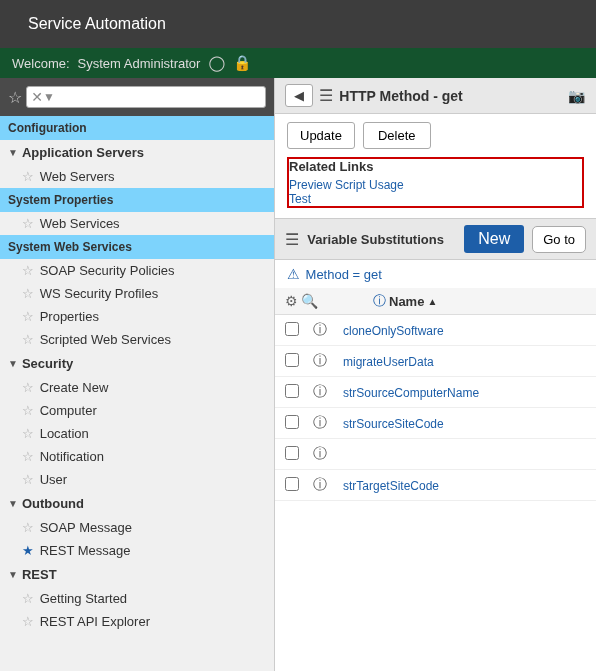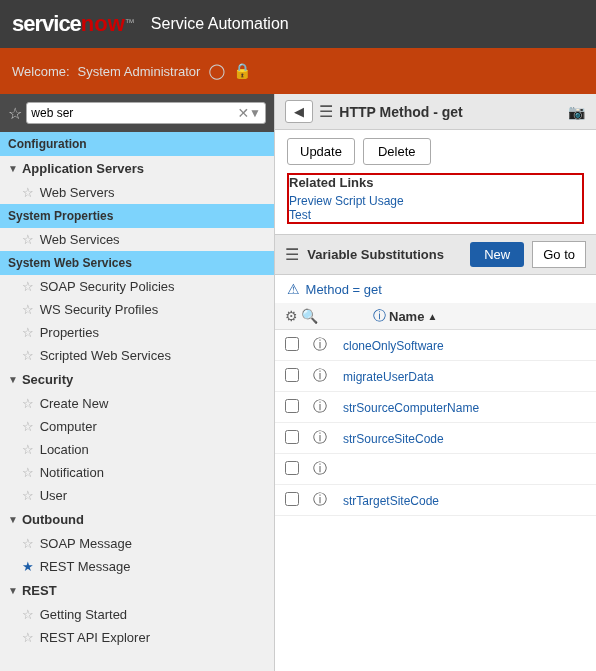--- a/index.html
+++ b/index.html
@@ -6,21 +6,21 @@
     body { width: 596px; height: 671px; overflow: hidden; background: #fff; }
 
     
     .header { background: #3d3d3d; display: flex; align-items: center; padding: 8px 12px; height: 48px; }
     .logo-service { color: #fff; font-size: 22px; font-weight: bold; letter-spacing: -1px; }
     .logo-now { color: #c00; font-size: 22px; font-weight: bold; }
     .logo-tm { color: #aaa; font-size: 10px; vertical-align: super; }
     .header-title { color: #fff; font-size: 16px; margin-left: 16px; font-weight: normal; }
 
     
-    .welcome-bar { background: #c2410c; display: flex; align-items: center; padding: 4px 12px; height: 46px; color: #ddd; font-size: 12px; gap: 8px; }
+    .welcome-bar { background: #14532d; display: flex; align-items: center; padding: 4px 12px; height: 30px; color: #ddd; font-size: 12px; gap: 8px; }
     .welcome-icon { color: #ccc; font-size: 15px; cursor: pointer; }
 
     
     .main { display: flex; height: calc(671px - 78px); }
 
     
     .sidebar { width: 275px; min-width: 275px; background: #f0f0f0; border-right: 1px solid #ccc; overflow-y: auto; }
 
     
     .search-area { padding: 8px; background: #4a4a4a; display: flex; align-items: center; gap: 4px; }
@@ -54,22 +54,22 @@
     .btn-delete { background: #fff; border: 1px solid #aaa; padding: 5px 14px; cursor: pointer; font-size: 13px; border-radius: 3px; }
 
     
     .related-links-box { border: 2px solid #c00; margin: 0 12px 10px 12px; padding: 0; }
     .related-links-title { font-weight: bold; color: #333; font-size: 13px; margin-bottom: 4px; }
     .related-link { color: #1d5ea8; text-decoration: none; display: block; font-size: 12px; cursor: pointer; }
 
     
     .var-bar { background: #e8e8e8; border-top: 1px solid #ccc; border-bottom: 1px solid #ccc; padding: 6px 10px; display: flex; align-items: center; gap: 8px; }
     .var-bar-title { font-weight: bold; color: #333; font-size: 13px; flex: 1; }
-    .btn-new { background: #1d5ea8; color: #fff; border: none; padding: 5px 14px; cursor: pointer; font-size: 13px; border-radius: 3px; }
-    .btn-goto { background: #fff; border: 1px solid #aaa; padding: 5px 10px; cursor: pointer; font-size: 13px; border-radius: 0; }
+    .btn-new { background: #1d5ea8; color: #fff; border: none; padding: 5px 14px; cursor: pointer; font-size: 16px; border-radius: 3px; }
+    .btn-goto { background: #fff; border: 1px solid #aaa; padding: 5px 10px; cursor: pointer; font-size: 13px; border-radius: 5px; }
 
     
     .filter-row { padding: 6px 12px; display: flex; align-items: center; gap: 6px; color: #1d5ea8; font-size: 12px; }
     .filter-icon { color: #1d5ea8; font-size: 14px; }
 
     
     .table-header { display: flex; align-items: center; padding: 4px 10px; background: #f5f5f5; border-bottom: 1px solid #ddd; gap: 4px; }
     .gear-icon, .search-col-icon { font-size: 14px; color: #666; cursor: pointer; }
     .col-name { font-weight: bold; color: #333; font-size: 12px; display: flex; align-items: center; gap: 3px; }
     .col-name .sort-arrow { font-size: 10px; }
@@ -79,41 +79,37 @@
     .row-link { color: #1d5ea8; text-decoration: none; font-size: 12px; cursor: pointer; }
 
     .col-check { width: 20px; }
     .col-info { width: 22px; }
     .col-data { flex: 1; }
   </style>
 </head>
 <body>
 
 <div class="header">
-  <span>
-    <span class="logo-service">service</span><span class="logo-now">now</span><span class="logo-tm">™</span>
-  </span>
   <span class="header-title">Service Automation</span>
 </div>
 
 <div class="welcome-bar">
   <span>Welcome:</span>
   <span>System Administrator</span>
   <span class="welcome-icon">◯</span>
   <span class="welcome-icon">🔒</span>
 </div>
 
 <div class="main">
 
   <div class="sidebar">
 
     <div class="search-area">
       <button class="star-btn">☆</button>
       <div class="search-input-wrap">
-        <input class="search-input" type="text" value="web ser" style="">
         <button class="search-clear">✕</button>
         <button class="search-dropdown">▼</button>
       </div>
     </div>
 
     <div>
 
       <div class="sidebar-section-header">Configuration</div>
 
       <div class="sidebar-group-header">

